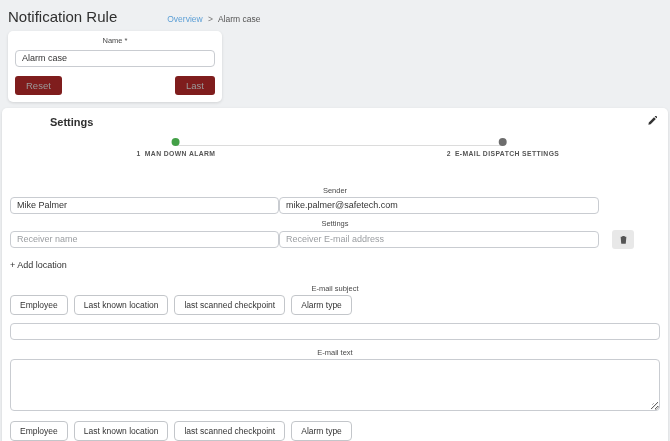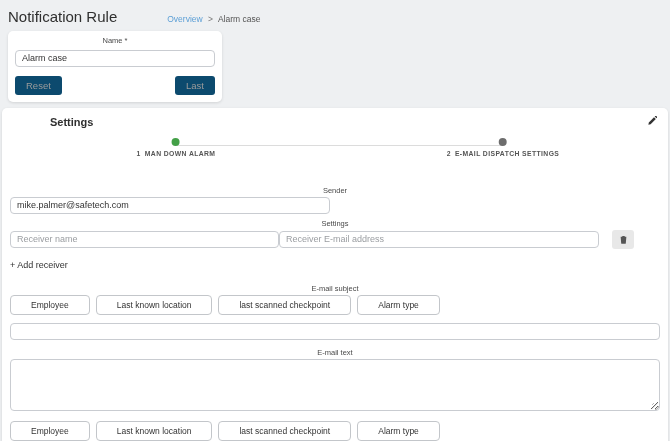--- a/index.html
+++ b/index.html
@@ -26,21 +26,21 @@
 
   
   .field-label { font-size:7.5px; color:#4a4a4a; margin-bottom:2px; display:block;text-align:center; }
   .txt-input {
     border:1px solid #c9ccd1; border-radius:4px; height:17px;
     font-size:9px; color:#333; padding:0 6px; outline:none; background:#fff;
     font-family:"Liberation Sans", sans-serif;
   }
   .txt-input::placeholder { color:#9a9da1; }
   .gray-btn {
-    background:#0c4a6e; color:#9b9b9b; border:none; border-radius:3px;
+    background:#7f1d1d; color:#9b9b9b; border:none; border-radius:3px;
     font-size:9.5px; padding:4px 11px; cursor:pointer;
     font-family:"Liberation Sans", sans-serif;
   }
 
   
   .name-card .txt-input { width:100%; }
   .name-card .btn-row { display:flex; justify-content:space-between; margin-top:9px; }
 
   
   .settings-title { font-size:11px; font-weight:bold; color:#2f2f2f; padding:2px 0 0 2px;margin-left:40px; }
@@ -71,21 +71,21 @@
     border:none; border-radius:3px; cursor:pointer;
     display:flex; align-items:center; justify-content:center; padding:0;
   }
   .mini-btn svg { width:7px; height:9px; fill:#555; }
   .add-receiver { font-size:9px; color:#333; cursor:pointer; display:inline-block; margin:2px 0 14px 0; }
 
   
   .tag-row { display:flex; gap:6px; margin-bottom:6px; }
   .tag-btn {
     background:#fff; border:1px solid #c3c6ca; border-radius:4px;
-    font-size:8.5px; color:#333; padding:4px 20px; cursor:pointer; white-space:nowrap;
+    font-size:8.5px; color:#333; padding:4px 9px; cursor:pointer; white-space:nowrap;
     font-family:"Liberation Sans", sans-serif;
   }
   .full-input { width:100%; margin-bottom:8px; }
 
   .email-textarea {
     width:100%; height:52px; border:1px solid #c9ccd1; border-radius:4px;
     resize:vertical; font-size:9px; padding:4px 6px; outline:none;
     font-family:"Liberation Sans", sans-serif; margin-bottom:6px;
     background-image:repeating-linear-gradient(-45deg, transparent, transparent 2px, #b9b9b9 2px, #b9b9b9 3px);
     background-size:7px 7px; background-repeat:no-repeat; background-position:bottom right;
@@ -135,38 +135,39 @@
       <div class="step-label">
         <span class="step-num">2</span><span>E-MAIL DISPATCH SETTINGS</span>
       </div>
     </div>
   </div>
 
   <div class="form-block">
     
     <label class="field-label">Sender</label>
     <div class="io-row">
+      <input class="txt-input in-name" type="text" value="Mike Palmer" style="">
       <input class="txt-input in-mail" type="text" value="mike.palmer@safetech.com" style="">
     </div>
 
     
     <label class="field-label">Settings</label>
     <div class="io-row">
       <input class="txt-input in-name" type="text" placeholder="Receiver name" style="">
       <input class="txt-input in-mail" type="text" placeholder="Receiver E-mail address" style="">
       <button class="mini-btn">
         <span>
           <svg viewBox="0 0 10 12">
               <path d="M1 3h8l-.7 8.2c0 .4-.4.8-.8.8H2.5c-.4 0-.8-.4-.8-.8L1 3zm2.5-2h3l.5 1H9v1H1V2h2l.5-1z"></path>
             </svg>
         </span>
       </button>
     </div>
 
-    <span class="add-receiver">+ Add receiver</span>
+    <span class="add-receiver">+ Add location</span>
 
     
     <label class="field-label">E-mail subject</label>
     <div class="tag-row">
       <button class="tag-btn">Employee</button>
       <button class="tag-btn">Last known location</button>
       <button class="tag-btn">last scanned checkpoint</button>
       <button class="tag-btn">Alarm type</button>
     </div>
     <input class="txt-input full-input" type="text" value="" style="">

